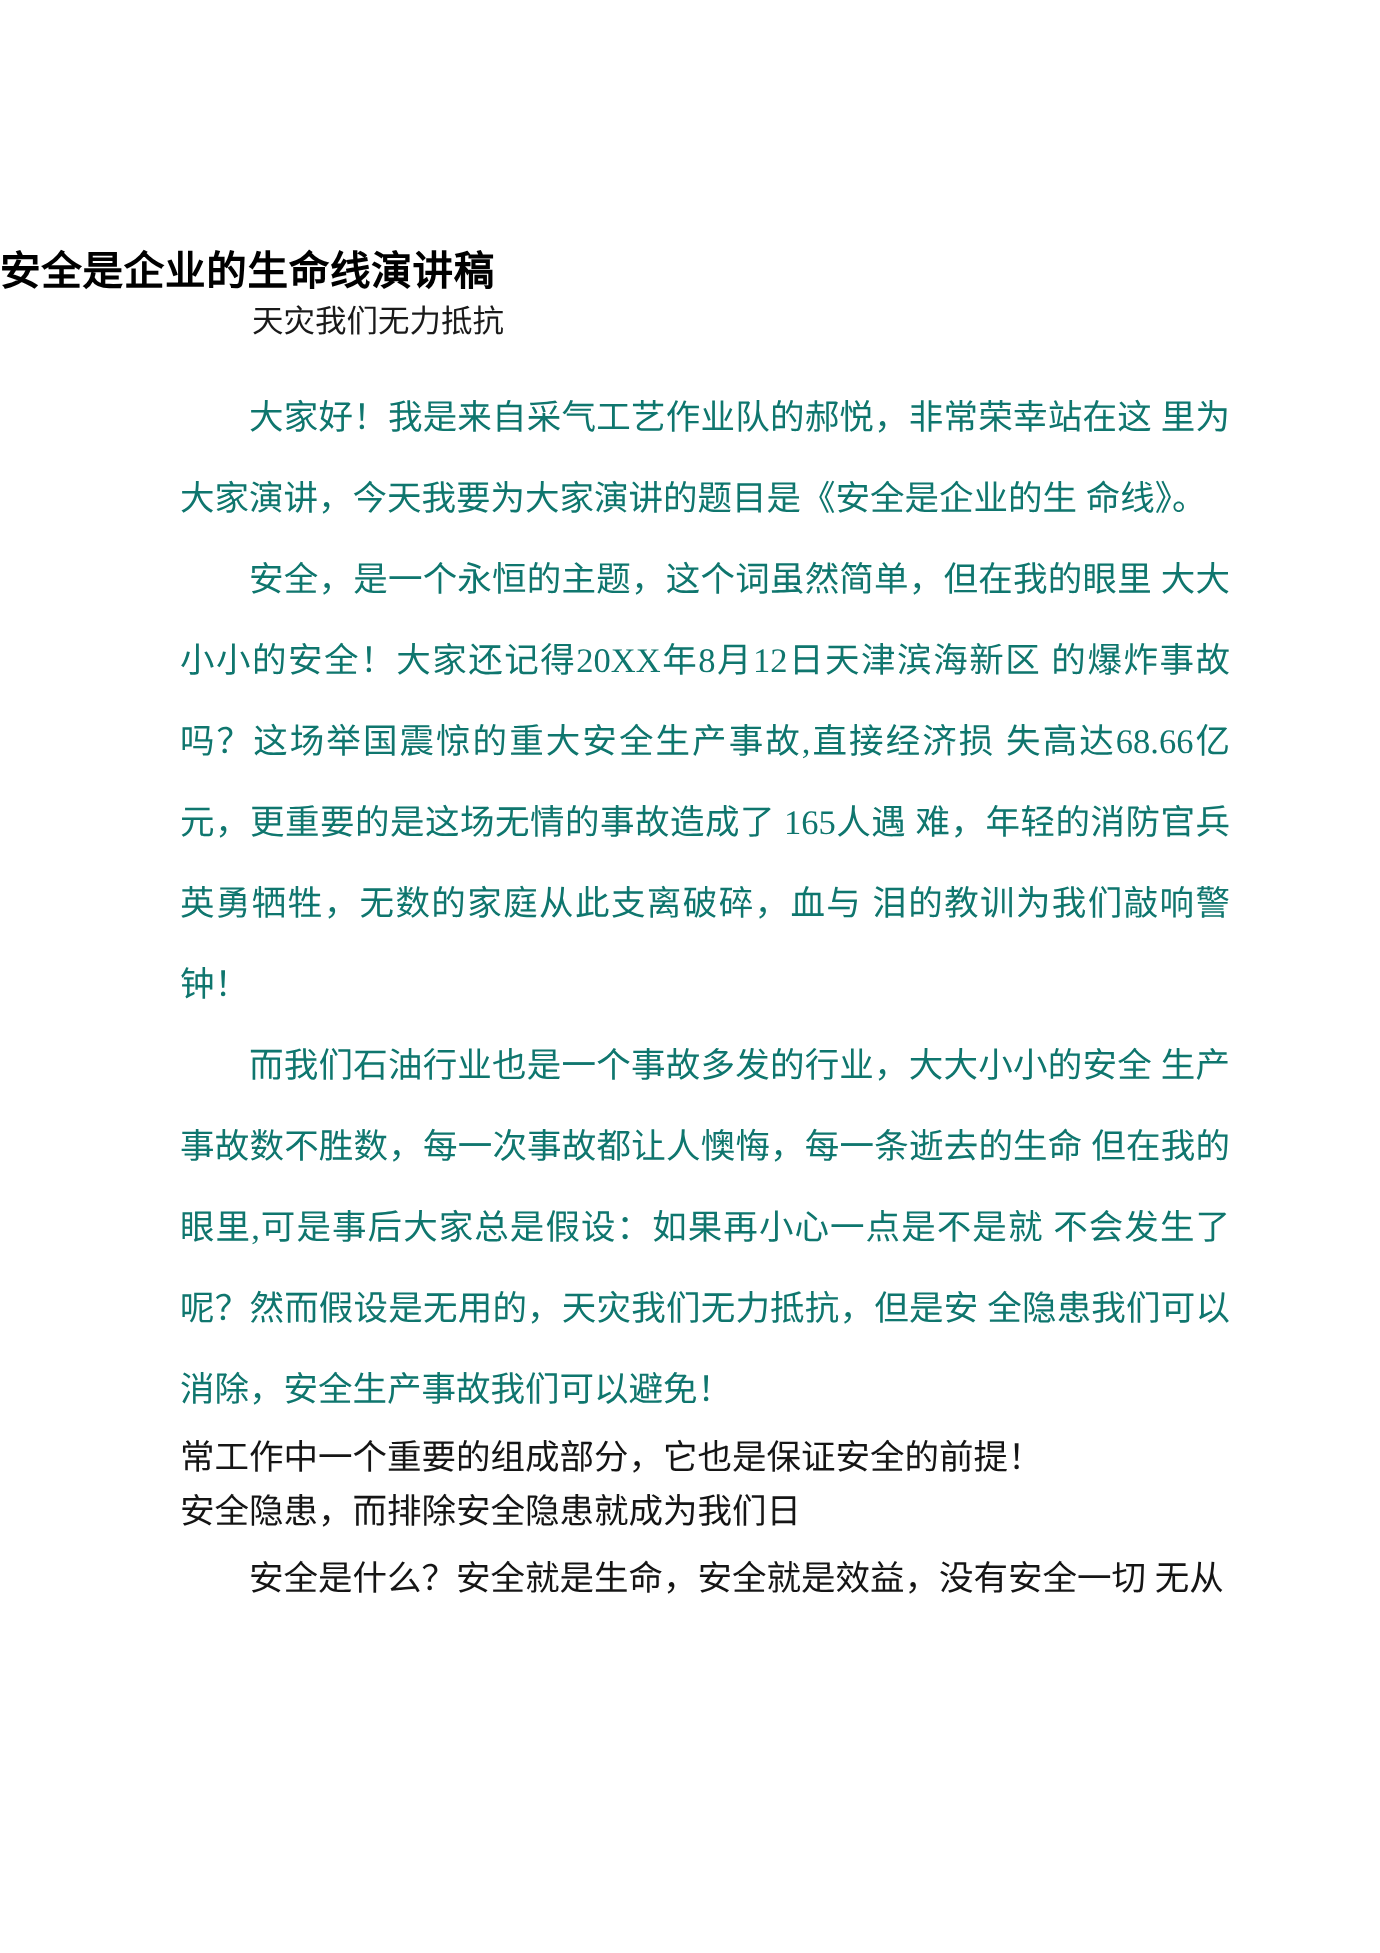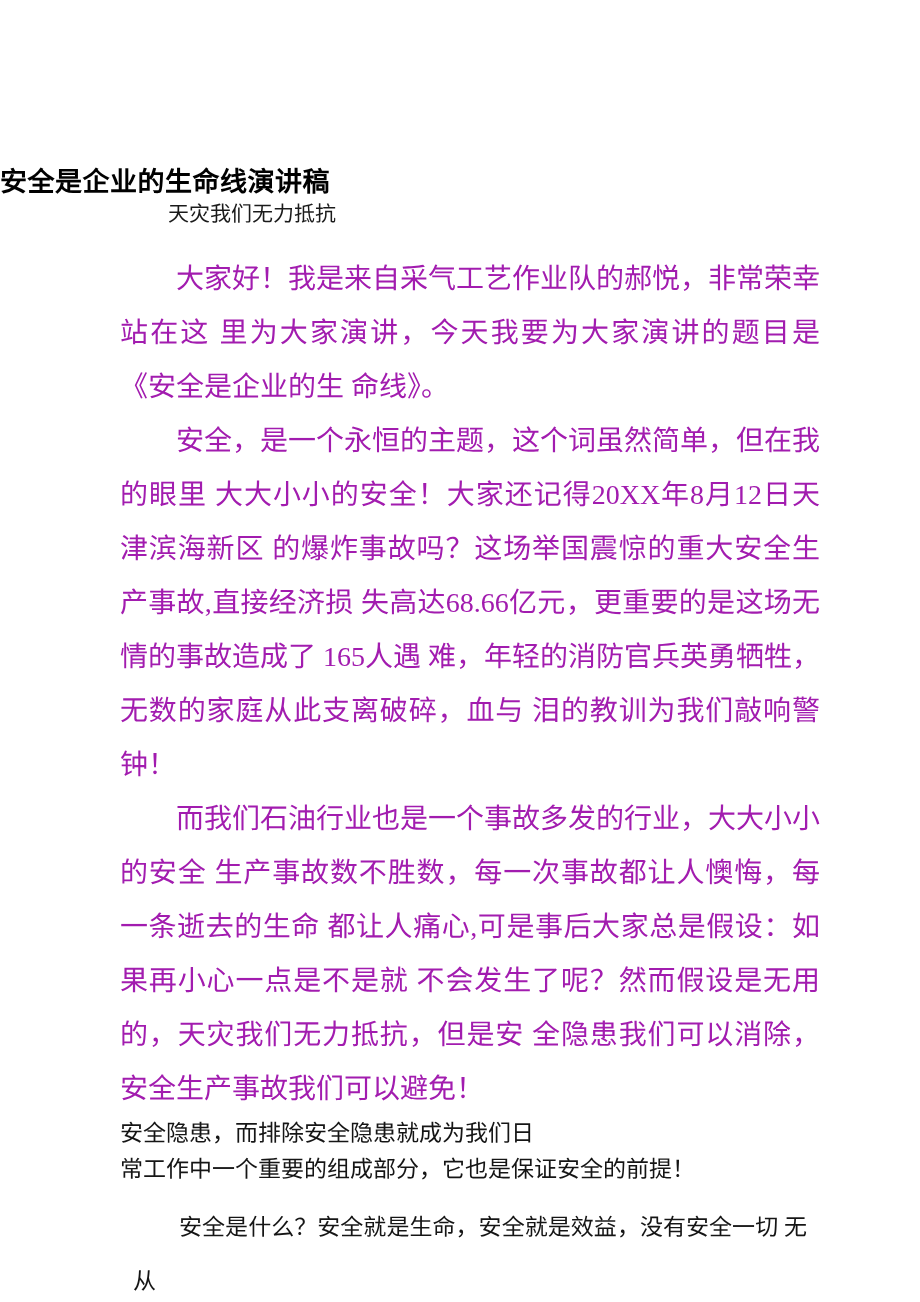--- a/index.html
+++ b/index.html
@@ -48,26 +48,26 @@
   
   .body-block {
     position: absolute;
     left: 120px;
     top: 252px;
     width: 700px;
   }
 
   .para {
     margin: 0;
-    font-size: 28px;
+    font-size: 23px;
     line-height: 54px;
     text-align: justify;
     text-justify: inter-ideograph;
     text-indent: 2em;
-    color: #a21caf;
+    color: #0f766e;
     word-break: break-all;
   }
 
   
   .para-tight-tail {
     line-height: 54px;
   }
 
   .tail-lines {
     font-size: 23px;
@@ -79,21 +79,21 @@
     word-break: break-all;
     margin: 0;
   }
 
   .tail-lines .tail-line {
     display: block;
     white-space: nowrap;
   }
 
   .last-para {
-    margin: 13px;
+    margin: 0;
     font-size: 23px;
     line-height: 54px;
     text-indent: 2em;
     text-align: justify;
     text-justify: inter-ideograph;
     color: #151515;
     word-break: break-all;
   }
 </style>
 </head>
@@ -104,25 +104,25 @@
   <h1 class="doc-title">安全是企业的生命线演讲稿</h1>
 
   <div class="byline">天灾我们无力抵抗</div>
 
   <div class="body-block">
 
     <p class="para">大家好！我是来自采气工艺作业队的郝悦，非常荣幸站在这 里为大家演讲，今天我要为大家演讲的题目是《安全是企业的生 命线》。</p>
 
     <p class="para">安全，是一个永恒的主题，这个词虽然简单，但在我的眼里 大大小小的安全！大家还记得20XX年8月12日天津滨海新区 的爆炸事故吗？这场举国震惊的重大安全生产事故,直接经济损 失高达68.66亿元，更重要的是这场无情的事故造成了 165人遇 难，年轻的消防官兵英勇牺牲，无数的家庭从此支离破碎，血与 泪的教训为我们敲响警钟！</p>
 
-    <p class="para">而我们石油行业也是一个事故多发的行业，大大小小的安全 生产事故数不胜数，每一次事故都让人懊悔，每一条逝去的生命 都让人痛心,可是事后大家总是假设：如果再小心一点是不是就 不会发生了呢？然而假设是无用的，天灾我们无力抵抗，但是安 全隐患我们可以消除，安全生产事故我们可以避免！</p>
+    <p class="para">而我们石油行业也是一个事故多发的行业，大大小小的安全 生产事故数不胜数，每一次事故都让人懊悔，每一条逝去的生命 但在我的眼里,可是事后大家总是假设：如果再小心一点是不是就 不会发生了呢？然而假设是无用的，天灾我们无力抵抗，但是安 全隐患我们可以消除，安全生产事故我们可以避免！</p>
 
 
     <div class="tail-lines">
+      <span class="tail-line">常工作中一个重要的组成部分，它也是保证安全的前提！</span>
       <span class="tail-line">安全隐患，而排除安全隐患就成为我们日</span>
-      <span class="tail-line">常工作中一个重要的组成部分，它也是保证安全的前提！</span>
     </div>
 
     <p class="last-para">安全是什么？安全就是生命，安全就是效益，没有安全一切 无从</p>
 
   </div>
 
 </div>
 
 </body></html>

